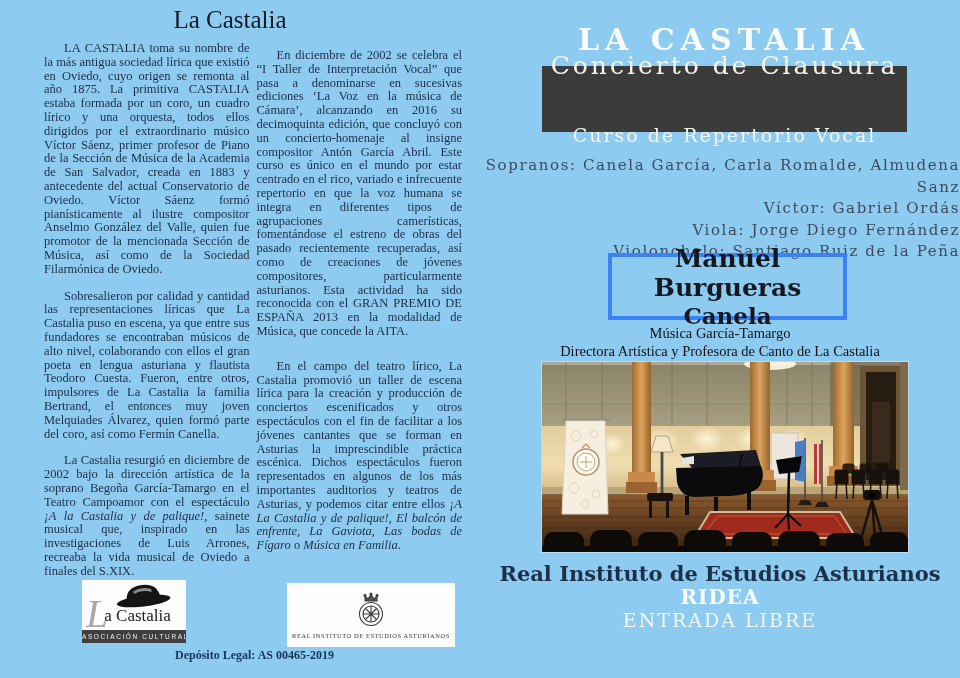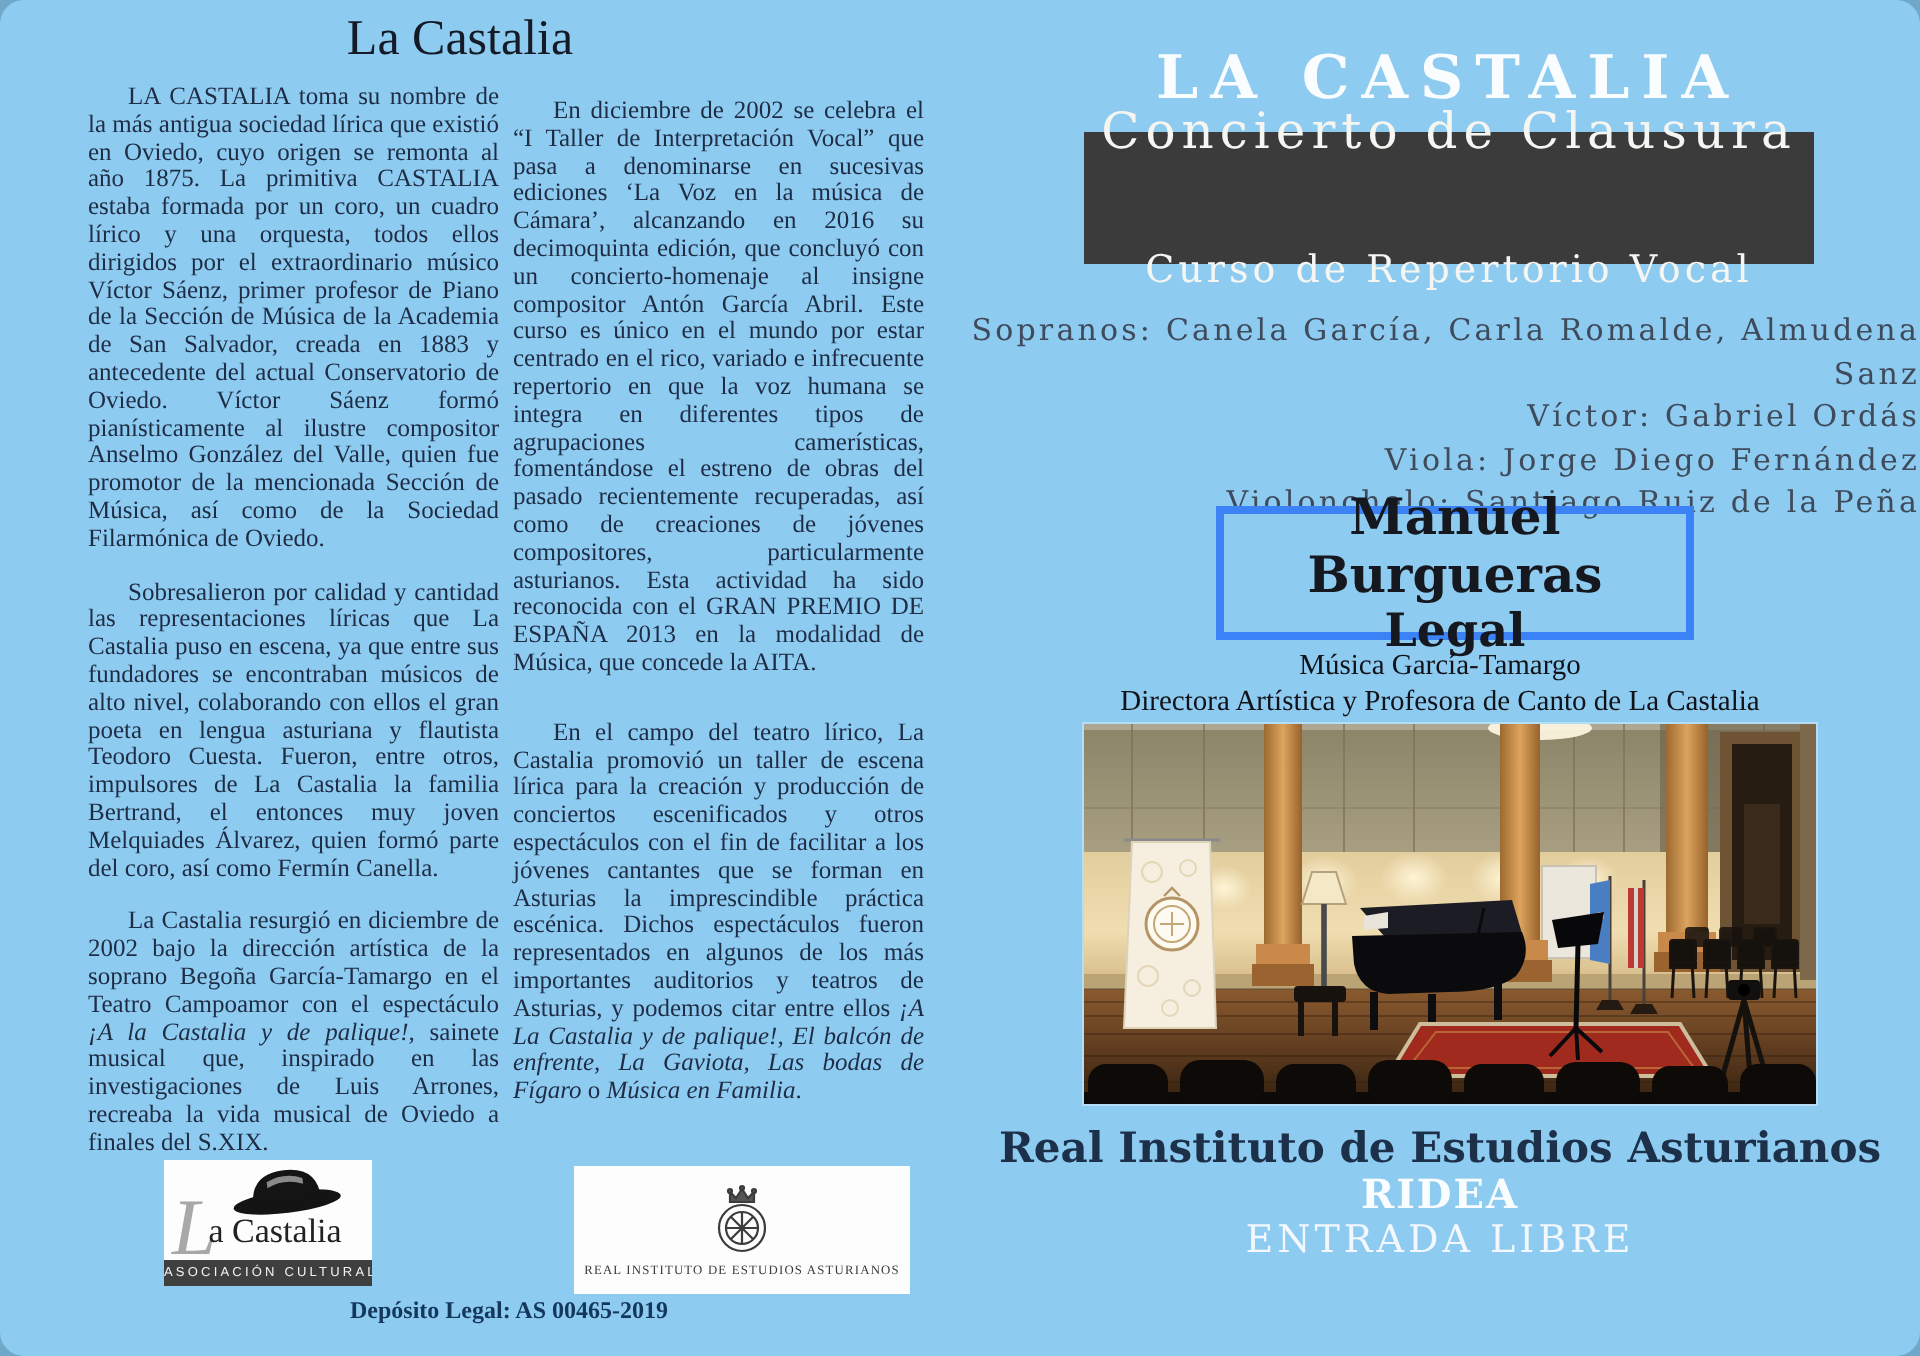--- a/index.html
+++ b/index.html
@@ -1,21 +1,20 @@
 <!DOCTYPE html>
 <html><head>
 <meta charset="utf-8">
 <style>
   * { margin:0; padding:0; box-sizing:border-box; }
   html,body { background:#6fa8c9; }
   .sheet {
     position:relative; width:960px; height:678px; overflow:hidden;
     background:#8ECBF1;
     font-family:"Liberation Serif", serif;
-    border-radius:12px;
   }
   
   .left-page { position:absolute; left:0; top:0; width:480px; height:678px; }
   .lp-title {
     position:absolute; left:0; top:6px; width:460px; text-align:center;
     font-size:25px; color:#141a26; font-family:"Liberation Serif", serif;
   }
   .columns {
     position:absolute; left:44px; top:42px; width:418px;
     display:flex; gap:7px;
@@ -164,21 +163,21 @@
 
     <div class="performers">
       <div>Sopranos: Canela García, Carla Romalde, Almudena Sanz</div>
       <div>Víctor: Gabriel Ordás</div>
       <div>Viola: Jorge Diego Fernández</div>
       <div>Violonchelo: Santiago Ruiz de la Peña</div>
     </div>
 
     <div class="pianist-box">
       <div class="name">Manuel Burgueras</div>
-      <div class="instr">Legal</div>
+      <div class="instr">Canela</div>
     </div>
 
     <div class="credits">
       <div>Música García-Tamargo</div>
       <div>Directora Artística y Profesora de Canto de La Castalia</div>
     </div>
 
     <svg class="photo" viewBox="0 0 366 190" preserveAspectRatio="none">
       <defs>
         <linearGradient id="colGrad" x1="0" y1="0" x2="1" y2="0">

